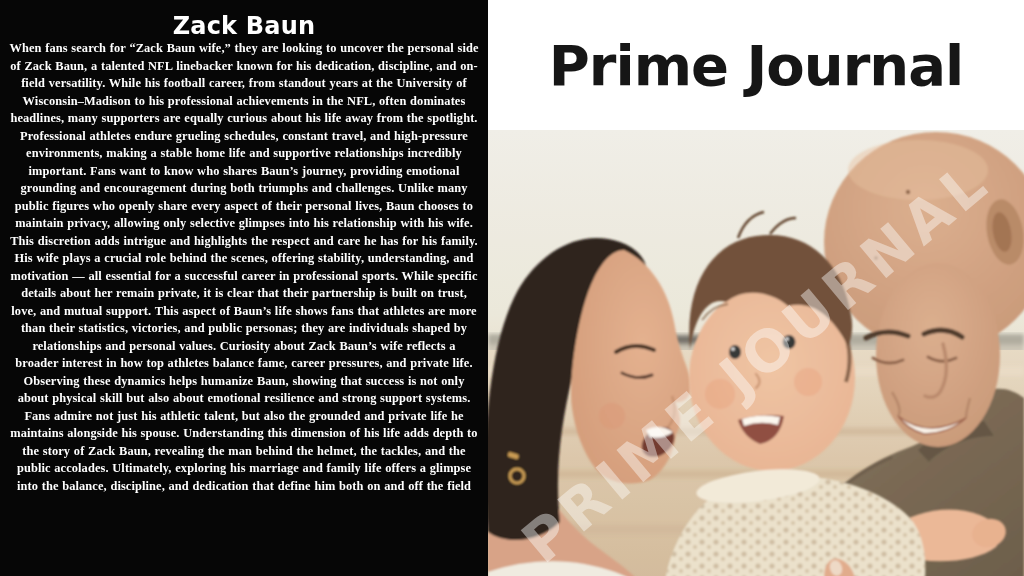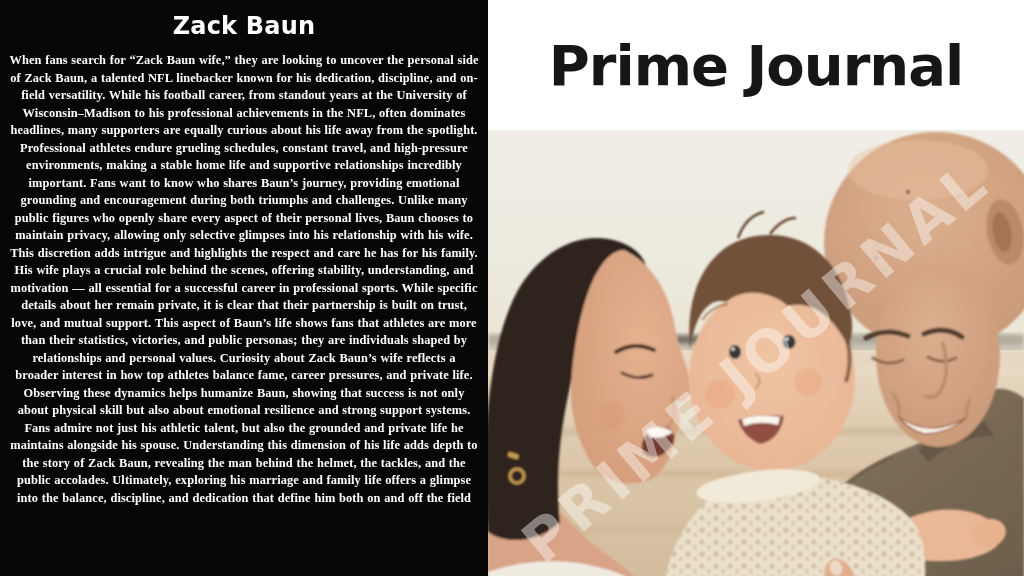--- a/index.html
+++ b/index.html
@@ -12,21 +12,21 @@
   .stage{position:relative;width:1024px;height:576px;display:flex;font-family:"Liberation Sans",sans-serif;}
 
   
   .article-panel{
     width:488px;height:576px;flex:0 0 488px;
     background:var(--panel-bg);color:var(--panel-text);
     padding:12px 9px 8px 9px;text-align:center;
   }
   .article-title{
     font-family:"DejaVu Sans","Liberation Sans",sans-serif;
-    font-size:24px;font-weight:bold;letter-spacing:.2px;margin-bottom:12px;
+    font-size:24px;font-weight:bold;letter-spacing:.2px;
   }
   .article-body{
     font-size:12.4px;line-height:17.5px;font-weight:bold;
     letter-spacing:.1px;word-spacing:.5px;font-family:Liberation Serif, serif;
   }
 
   
   .right-panel{position:relative;width:536px;height:576px;background:var(--header-bg);margin-top:15px;}
   .site-header{
     height:115px;display:flex;align-items:center;justify-content:center;

